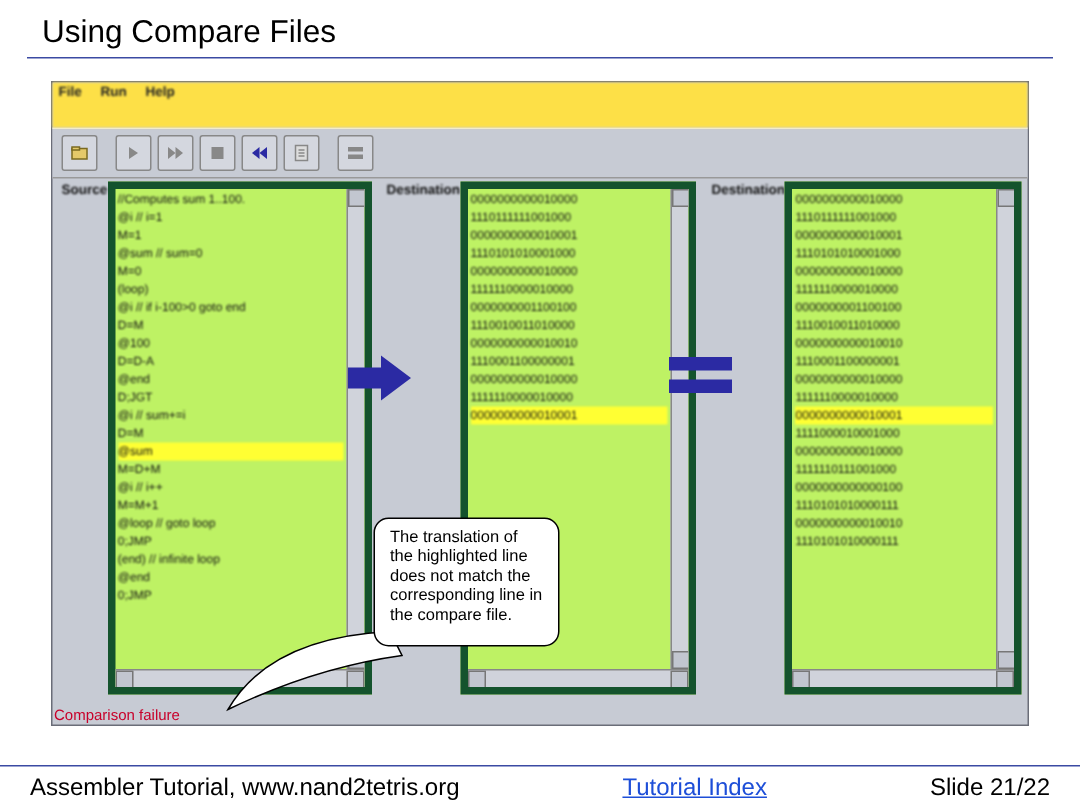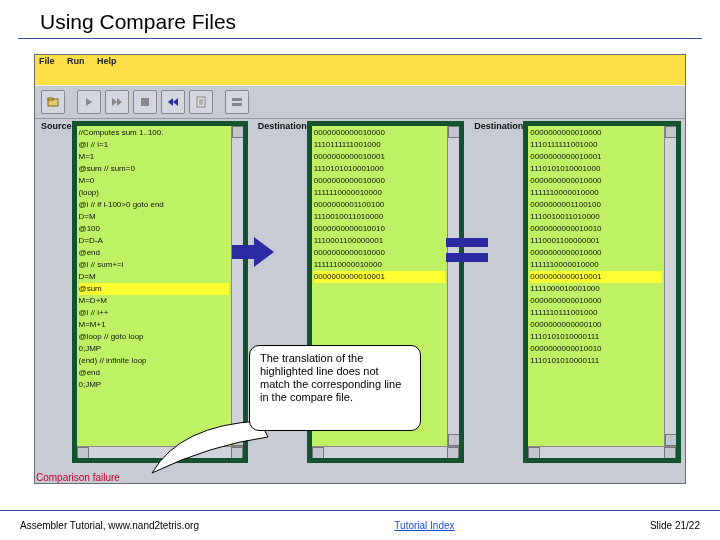--- a/index.html
+++ b/index.html
@@ -7,21 +7,21 @@
     margin: 0;
     width: 720px;
     height: 540px;
     font-family: Arial, sans-serif;
     background: #fff;
     position: relative;
     overflow: hidden;
   }
   .slide-title {
     font-size: 21px;
-    padding: 10px 0 4px 40px;
+    padding: 10px 0 4px 28px;
     color: #000;
   }
   .title-rule {
     border: none;
     border-top: 1.5px solid #3b4aa3;
     margin: 0 18px 6px 18px;
   }
   
   .app {
     position: absolute;
@@ -130,21 +130,21 @@
     top:232px;
     width:42px;height:34px;
     z-index:5;
   }
   .big-eq div{height:9px;background:#2b2aa3;margin:6px 0;}
   
   .callout {
     position:absolute;
     left:249px;
     top:345px;
-    width:172px;
+    width:124px;
     height:86px;
     background:#fff;
     border:1px solid #000;
     border-radius:10px;
     padding:6px 10px;
     font-size:11px;
     line-height:13px;
     z-index:30;
   }
   .callout-tail {
@@ -170,21 +170,21 @@
   
   .footer {
     position:absolute;
     left:0;right:0;bottom:0;
     border-top:1.5px solid #3b4aa3;
     height:30px;
     display:flex;
     align-items:center;
     justify-content:space-between;
     padding:0 20px;
-    font-size:10px;
+    font-size:16px;
     background:#fff;
   }
   .footer a { color:#1d4ed8; text-decoration:underline; }
 </style>
 </head>
 <body>
 
 <div class="slide-title">Using Compare Files</div>
 <hr class="title-rule">
 
@@ -251,20 +251,21 @@
             <div>  @i // i=1</div>
             <div>  M=1</div>
             <div>  @sum // sum=0</div>
             <div>  M=0</div>
             <div>(loop)</div>
             <div>  @i // if i-100&gt;0 goto end</div>
             <div>  D=M</div>
             <div>  @100</div>
             <div>  D=D-A</div>
             <div>  @end</div>
+            <div>  D;JGT</div>
             <div>  @i // sum+=i</div>
             <div>  D=M</div>
             <div class="hl">  @sum</div>
             <div>  M=D+M</div>
             <div>  @i // i++</div>
             <div>  M=M+1</div>
             <div>  @loop // goto loop</div>
             <div>  0;JMP</div>
             <div>(end) // infinite loop</div>
             <div>  @end</div>

